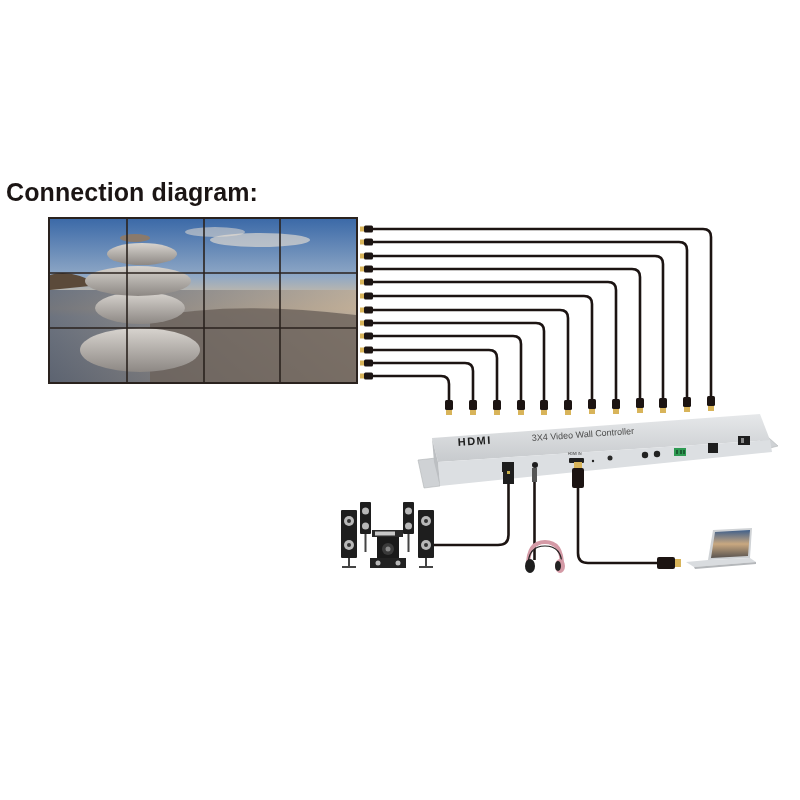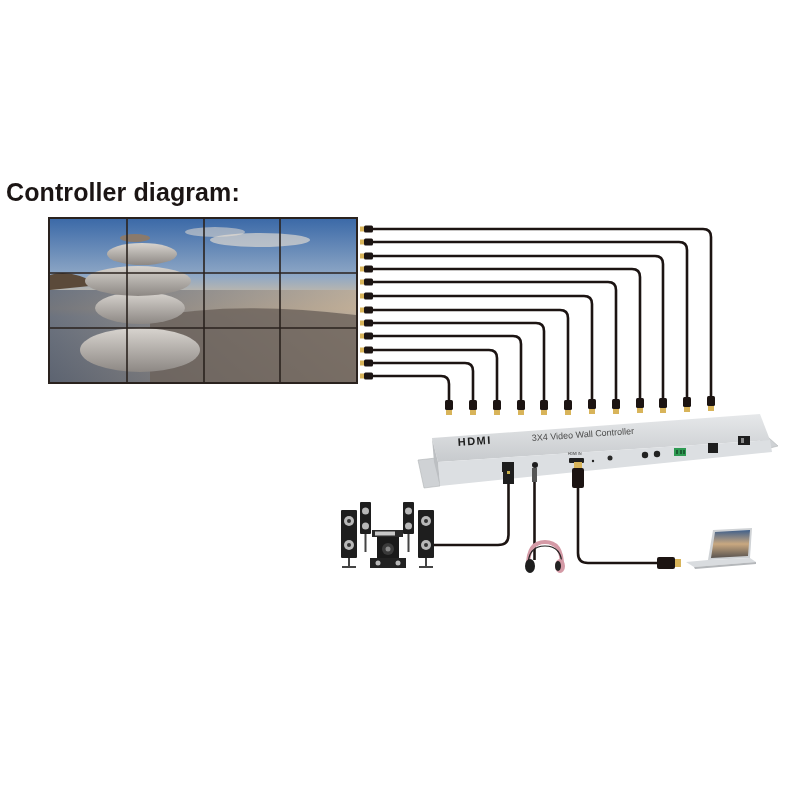--- a/index.html
+++ b/index.html
@@ -4,21 +4,21 @@
 <style>
   html, body { margin: 0; padding: 0; background: #ffffff; }
   body { width: 800px; height: 800px; position: relative; overflow: hidden; font-family: "Liberation Sans", sans-serif; }
   .title { position: absolute; left: 6px; top: 178px; font-size: 25px; font-weight: bold; color: #1b1514; letter-spacing: 0.1px; }
   svg.diagram { position: absolute; left: 0; top: 0; }
   .dev-text { font-family: "Liberation Sans", sans-serif; }
 </style>
 </head>
 <body>
 
-<div class="title">Controller diagram:</div>
+<div class="title">Connection diagram:</div>
 
 <svg class="diagram" width="800" height="800" viewBox="0 0 800 800" xmlns="http://www.w3.org/2000/svg">
   <defs>
     <linearGradient id="sky" x1="0" y1="0" x2="0" y2="1">
       <stop offset="0" stop-color="#3c6aa8"></stop>
       <stop offset="0.35" stop-color="#8fa8c6"></stop>
       <stop offset="0.55" stop-color="#e8c592"></stop>
       <stop offset="0.6" stop-color="#b8b0a4"></stop>
       <stop offset="1" stop-color="#4e4a48"></stop>
     </linearGradient>

